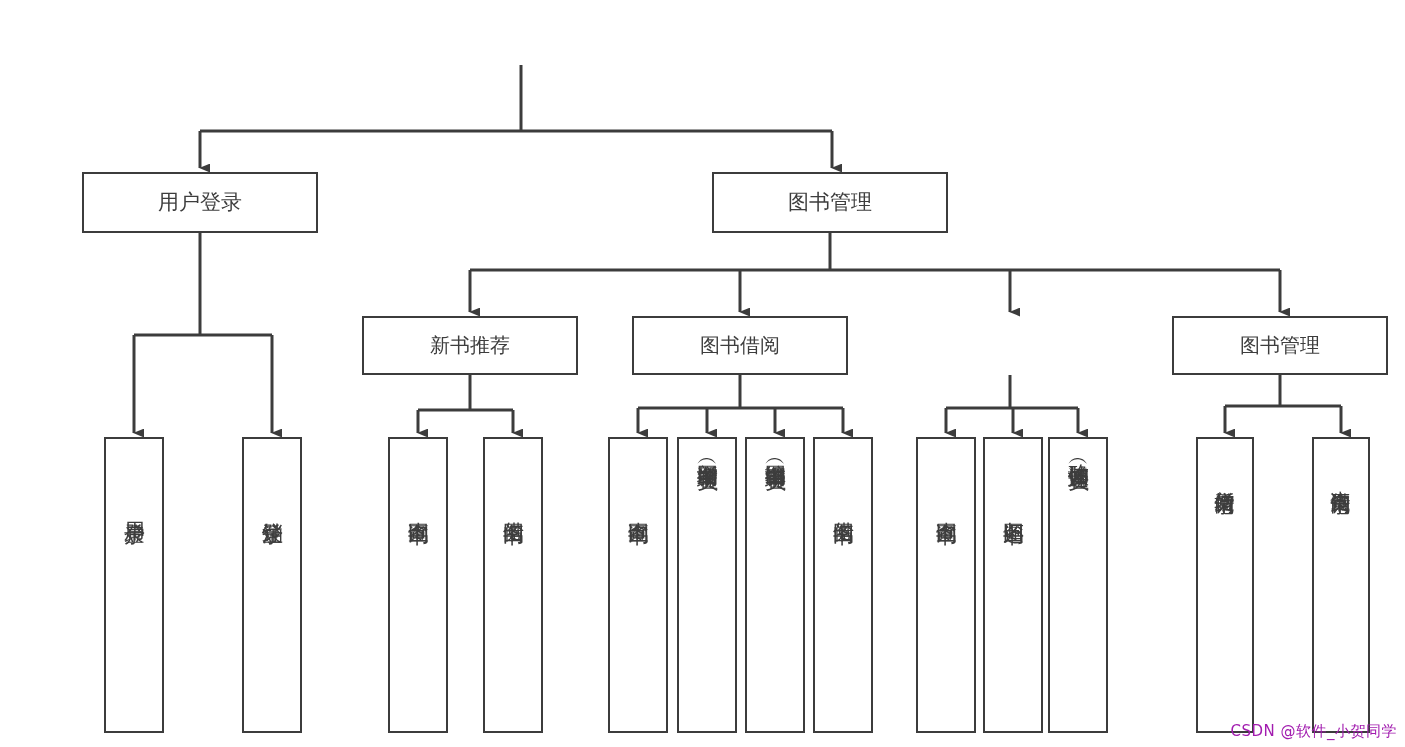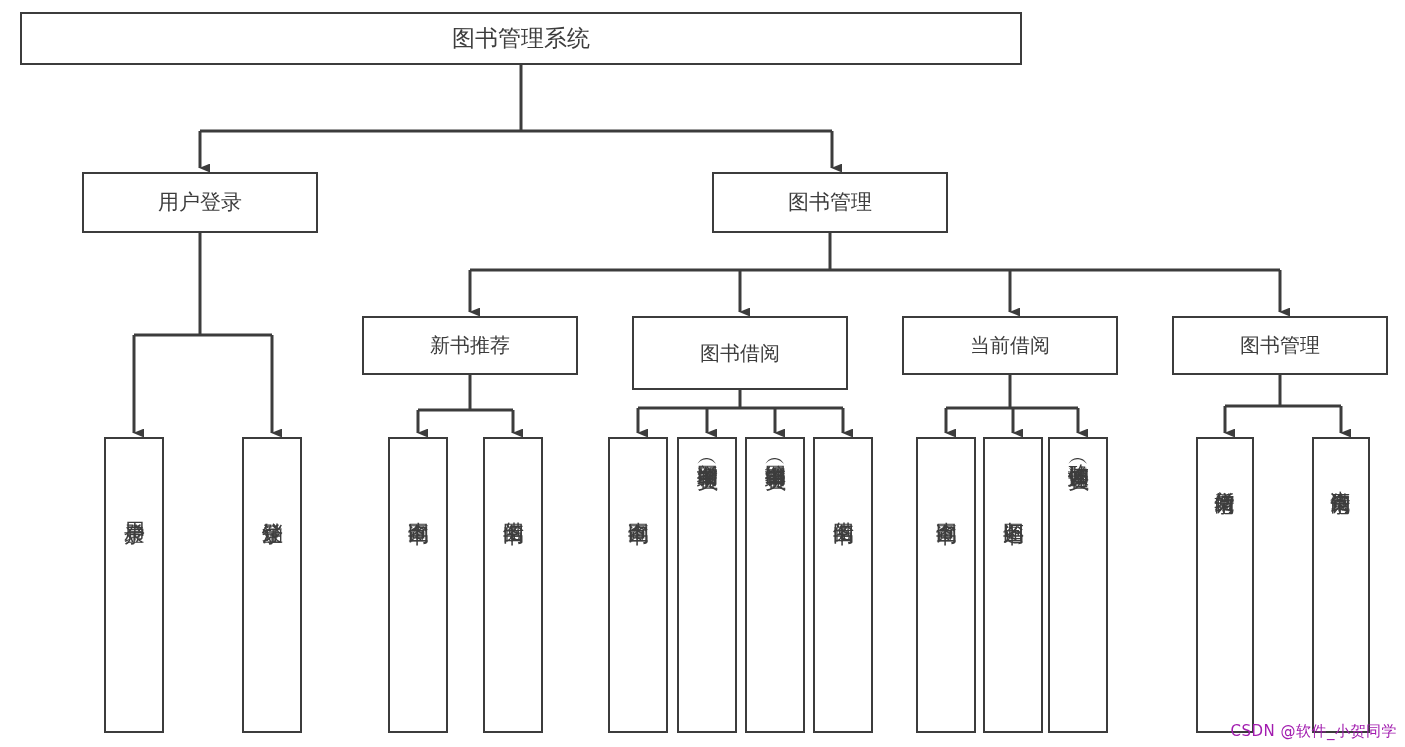--- a/index.html
+++ b/index.html
@@ -129,43 +129,37 @@
       <path d="M1013,408 L1013,433" marker-end="url(#arrowhead)"></path>
       <path d="M1078,408 L1078,433" marker-end="url(#arrowhead)"></path>
 
       <path d="M1280,375 L1280,406"></path>
       <path d="M1225,406 L1341,406"></path>
       <path d="M1225,406 L1225,433" marker-end="url(#arrowhead)"></path>
       <path d="M1341,406 L1341,433" marker-end="url(#arrowhead)"></path>
     </g>
   </svg>
 
-  <div class="node-box node-root" style="left:20px; top:12px; width:1002px; height:53px;">
-    <span class="node-label">图书管理系统</span>
-  </div>
 
   <div class="node-box node-l1" style="left:82px; top:172px; width:236px; height:61px;">
     <span class="node-label">用户登录</span>
   </div>
 
   <div class="node-box node-l1" style="left:712px; top:172px; width:236px; height:61px;">
     <span class="node-label">图书管理</span>
   </div>
 
   <div class="node-box node-l2" style="left:362px; top:316px; width:216px; height:59px;">
     <span class="node-label">新书推荐</span>
   </div>
 
-  <div class="node-box node-l2" style="left:632px; top:316px; width:216px; height:74px;">
+  <div class="node-box node-l2" style="left:632px; top:316px; width:216px; height:59px;">
     <span class="node-label">图书借阅</span>
   </div>
 
-  <div class="node-box node-l2" style="left:902px; top:316px; width:216px; height:59px;">
-    <span class="node-label">当前借阅</span>
-  </div>
 
   <div class="node-box node-l2" style="left:1172px; top:316px; width:216px; height:59px;">
     <span class="node-label">图书管理</span>
   </div>
 
   <div class="node-box node-leaf leaf-mid" style="left:104px; top:437px; width:60px; height:296px;">
     <span class="node-label">用户登录</span>
   </div>
   <div class="node-box node-leaf leaf-mid" style="left:242px; top:437px; width:60px; height:296px;">
     <span class="node-label">注销登录</span>

